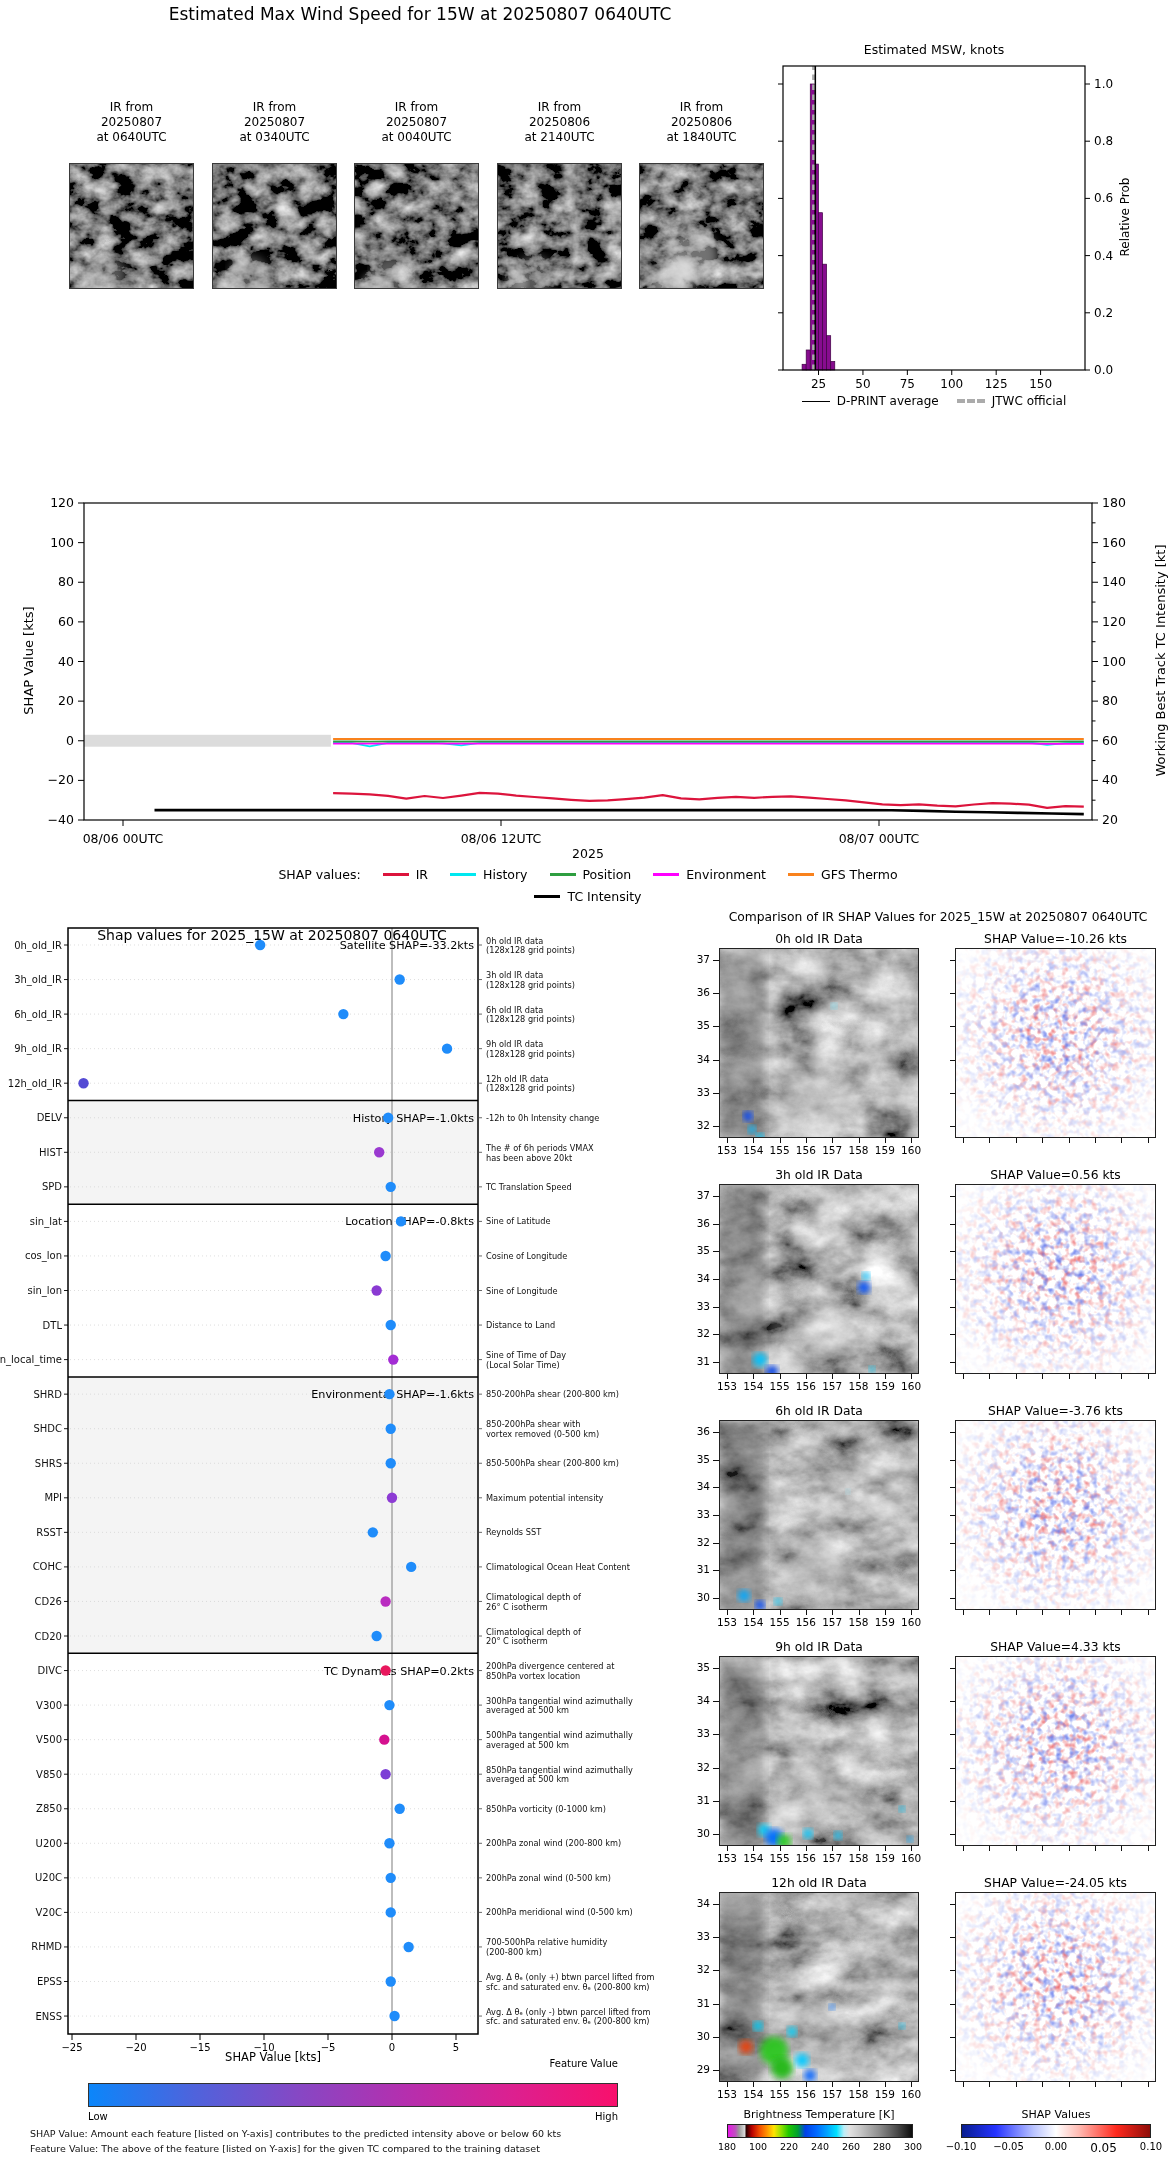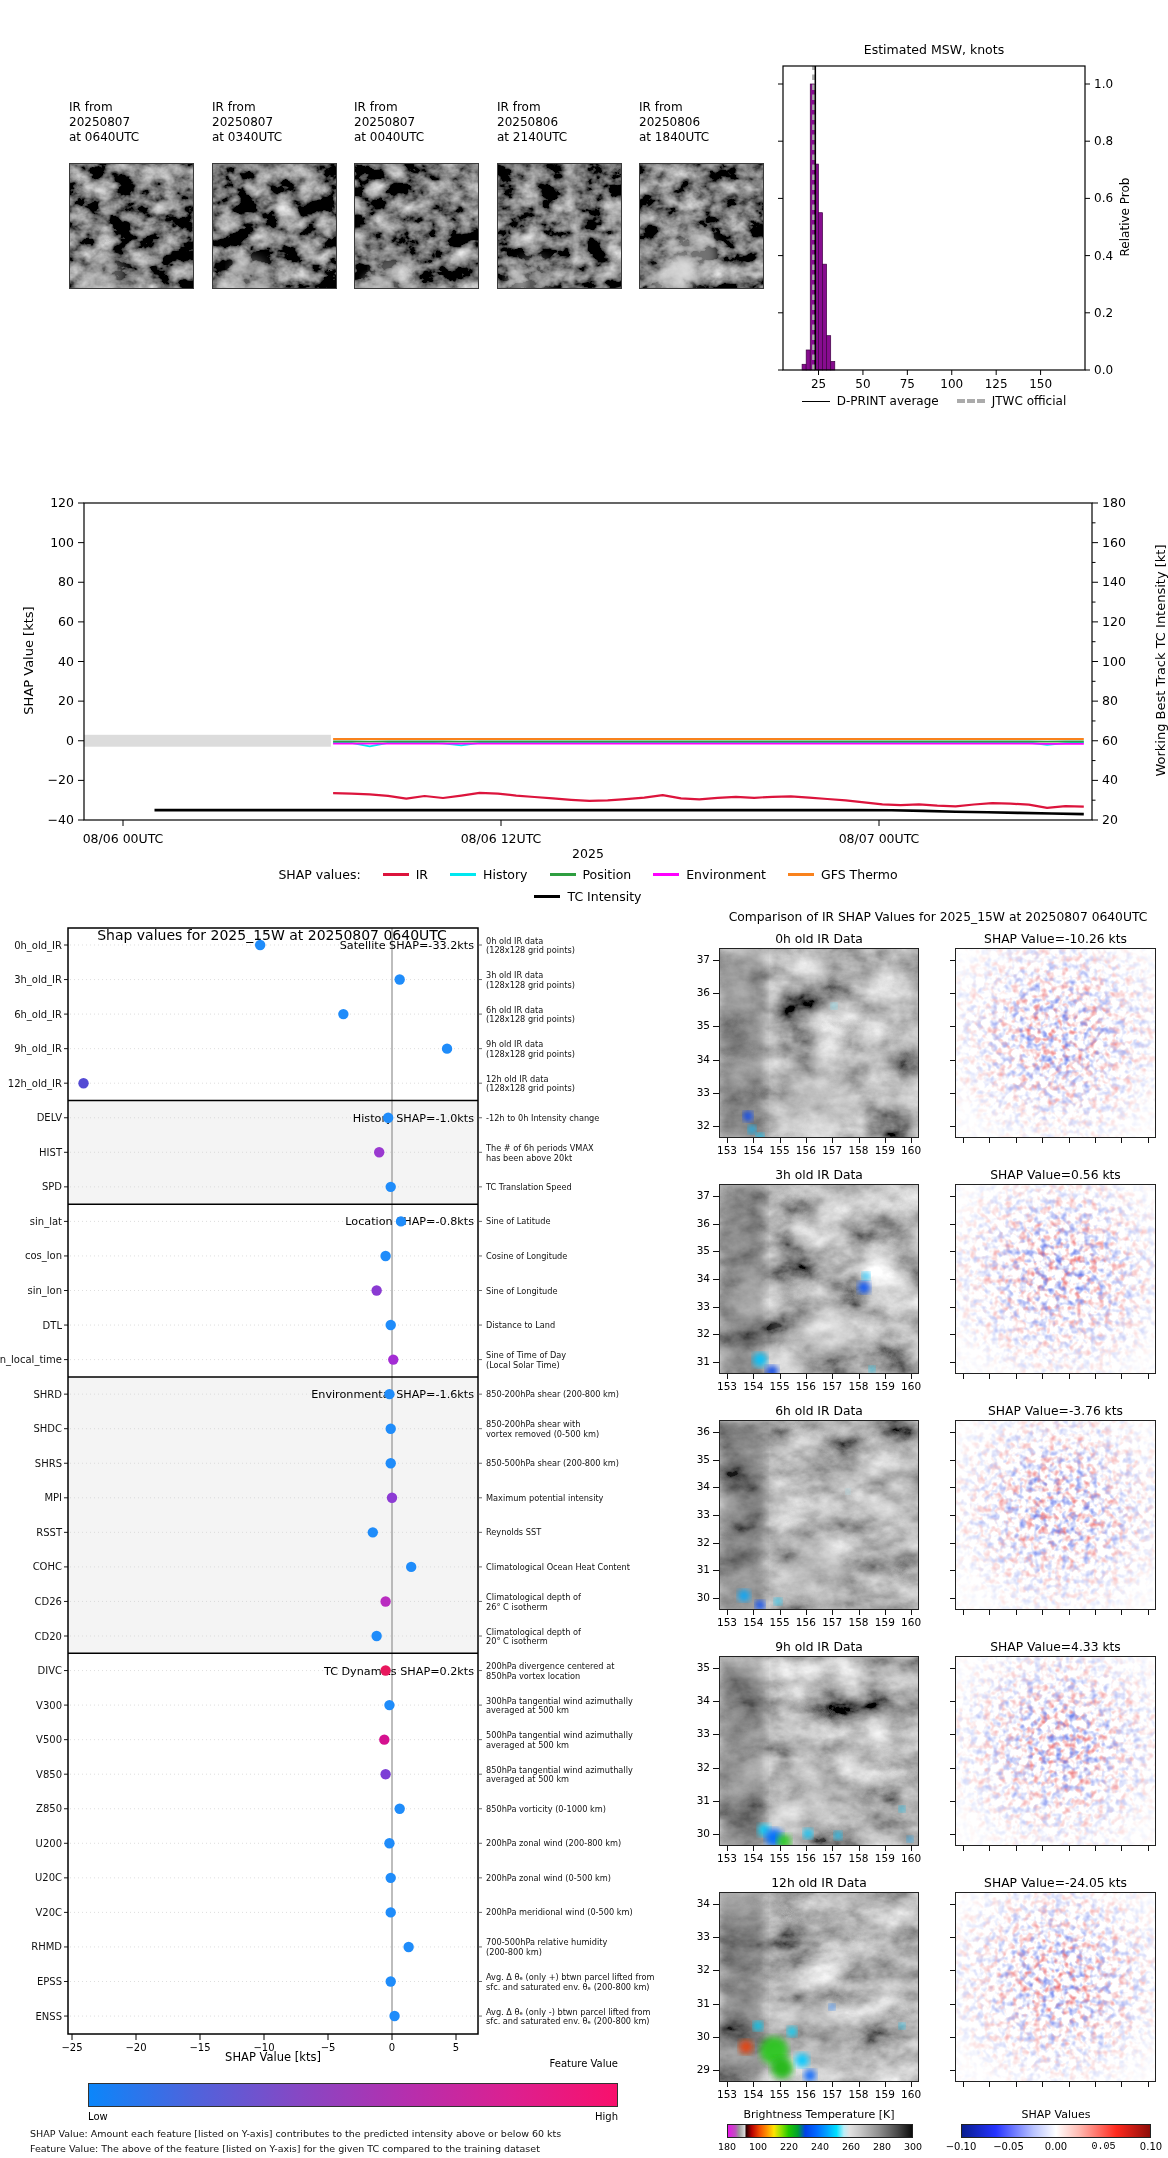--- a/index.html
+++ b/index.html
@@ -13,21 +13,21 @@
   #hist-ylabel{top:210px;left:1025px;width:200px;font-size:12px;transform:rotate(-90deg)}
   #hist-legend{top:394px;left:700px;width:468px;display:flex;justify-content:center;gap:18px;font-size:12px;align-items:center}
   .leg-item{display:flex;align-items:center;gap:7px}
   #ts-title{top:446px;left:0;width:1168px;font-size:15px}
   #ts-ylabel-left{top:653px;left:-72px;width:200px;font-size:13px;transform:rotate(-90deg)}
   #ts-ylabel-right{top:653px;left:1040px;width:240px;font-size:13px;transform:rotate(-90deg)}
   #ts-xlabel{top:846px;left:0;width:1176px;font-size:12.5px}
   #ts-legend,#ts-legend2{left:0;width:1176px;display:flex;justify-content:center;gap:22px;font-size:12.5px;align-items:center}
   #ts-legend{top:867px}
   #ts-legend2{top:889px}
-  .thumb-label{font-size:12px;line-height:15px;text-align:left}
+  .thumb-label{font-size:12px;line-height:15px;text-align:center}
   .thumb-img{border:1px solid #3a3a3a;overflow:hidden;background:#161616}
   #dot-title{top:927px;left:22px;width:500px;font-size:14px}
   #dot-xlabel{top:2050px;left:73px;width:400px;font-size:11.5px}
   #fv-cbar-title{top:2058px;left:88px;width:530px;font-size:10px;text-align:right}
   #fv-cbar{top:2083px;left:88px;width:530px;height:24px;border:1px solid #333}
   #fv-low{top:2111px;left:88px;width:100px;font-size:10px}
   #fv-high{top:2111px;left:88px;width:530px;font-size:10px;text-align:right}
   .footnote{left:30px;width:640px;font-size:9.5px;color:#111}
   #footnote-1{top:2128px}
   #footnote-2{top:2143px}
@@ -130,20 +130,21 @@
           <feTurbulence type="fractalNoise" baseFrequency="0.14" numOctaves="2" seed="49" stitchTiles="stitch"></feTurbulence>
           <feColorMatrix type="matrix" values="0 0 0 0 0.84  0 0 0 0 0.15  0 0 0 0 0.16  2.6 0 0 0 -1.25"></feColorMatrix>
         </filter>
         <filter id="spb4" x="-10%" y="-10%" width="120%" height="120%">
           <feTurbulence type="fractalNoise" baseFrequency="0.14" numOctaves="2" seed="97" stitchTiles="stitch"></feTurbulence>
           <feColorMatrix type="matrix" values="0 0 0 0 0.15  0 0 0 0 0.22  0 0 0 0 0.85  0 0 2.6 0 -1.25"></feColorMatrix>
         </filter>
       </defs>
     </svg>
 
+  <div id="fig-title" class="abs ctr">Estimated Max Wind Speed for 15W at 20250807 0640UTC</div>
   <div id="thumb-strip" class="abs" style="left:0;top:0;width:1168px;height:420px">
       <div class="thumb-label" style="position: absolute; left: 69px; top: 100px; width: 125px;">
         <div>IR from</div>
         <div>20250807</div>
         <div>at 0640UTC</div>
       </div>
       <div class="thumb-img" style="position: absolute; left: 69px; top: 163px; width: 125px; height: 126px;"><svg width="125" height="126">
           <rect x="0" y="0" width="125" height="126" fill="#444" filter="url(#thn0)"></rect>
           <circle cx="36" cy="112" r="20" fill="#c0c0c0" opacity="0.45" filter="url(#blur5)"></circle>
           <circle cx="18" cy="120" r="11" fill="#e2e2e2" opacity="0.45" filter="url(#blur3)"></circle>
@@ -898,20 +899,20 @@
       <div style="position: absolute; left: 712px; top: 2141px; width: 30px; text-align: center; font-size: 9.5px;">180</div>
       <div style="position: absolute; left: 743px; top: 2141px; width: 30px; text-align: center; font-size: 9.5px;">100</div>
       <div style="position: absolute; left: 774px; top: 2141px; width: 30px; text-align: center; font-size: 9.5px;">220</div>
       <div style="position: absolute; left: 805px; top: 2141px; width: 30px; text-align: center; font-size: 9.5px;">240</div>
       <div style="position: absolute; left: 836px; top: 2141px; width: 30px; text-align: center; font-size: 9.5px;">260</div>
       <div style="position: absolute; left: 867px; top: 2141px; width: 30px; text-align: center; font-size: 9.5px;">280</div>
       <div style="position: absolute; left: 898px; top: 2141px; width: 30px; text-align: center; font-size: 9.5px;">300</div>
       <div style="position: absolute; left: 939px; top: 2141px; width: 44px; text-align: center; font-size: 10px;">−0.10</div>
       <div style="position: absolute; left: 986.5px; top: 2141px; width: 44px; text-align: center; font-size: 10px;">−0.05</div>
       <div style="position: absolute; left: 1034px; top: 2141px; width: 44px; text-align: center; font-size: 10px;">0.00</div>
-      <div style="position: absolute; left: 1081.5px; top: 2141px; width: 44px; text-align: center; font-size: 10px; font-family: Liberation Mono, monospace;">0.05</div>
+      <div style="position: absolute; left: 1081.5px; top: 2141px; width: 44px; text-align: center; font-size: 12px;">0.05</div>
       <div style="position: absolute; left: 1129px; top: 2141px; width: 44px; text-align: center; font-size: 10px;">0.10</div>
     </div>
   <div id="bt-cbar-title" class="abs ctr">Brightness Temperature [K]</div>
   <div id="bt-cbar" class="abs" style="background: linear-gradient(90deg, rgb(230, 23, 230) 0%, rgb(192, 80, 192) 4%, rgb(154, 154, 154) 6%, rgb(216, 216, 216) 9%, rgb(45, 0, 0) 10%, rgb(184, 0, 0) 13%, rgb(240, 72, 0) 17%, rgb(255, 144, 0) 21%, rgb(255, 228, 0) 25%, rgb(142, 224, 0) 29%, rgb(32, 200, 0) 33%, rgb(0, 160, 48) 38%, rgb(0, 64, 232) 42%, rgb(0, 104, 255) 48%, rgb(0, 164, 255) 54%, rgb(0, 224, 255) 59%, rgb(186, 238, 248) 63%, rgb(226, 226, 226) 66%, rgb(198, 198, 198) 72%, rgb(142, 142, 142) 82%, rgb(74, 74, 74) 92%, rgb(12, 12, 12) 100%);"></div>
   <div id="shap-cbar-title" class="abs ctr">SHAP Values</div>
   <div id="shap-cbar" class="abs" style="background: linear-gradient(90deg, rgb(8, 29, 143) 0%, rgb(38, 51, 255) 18%, rgb(185, 195, 255) 38%, rgb(255, 255, 255) 50%, rgb(255, 188, 180) 62%, rgb(255, 42, 30) 82%, rgb(143, 13, 8) 100%);"></div>
 </div>
 
 </body></html>

